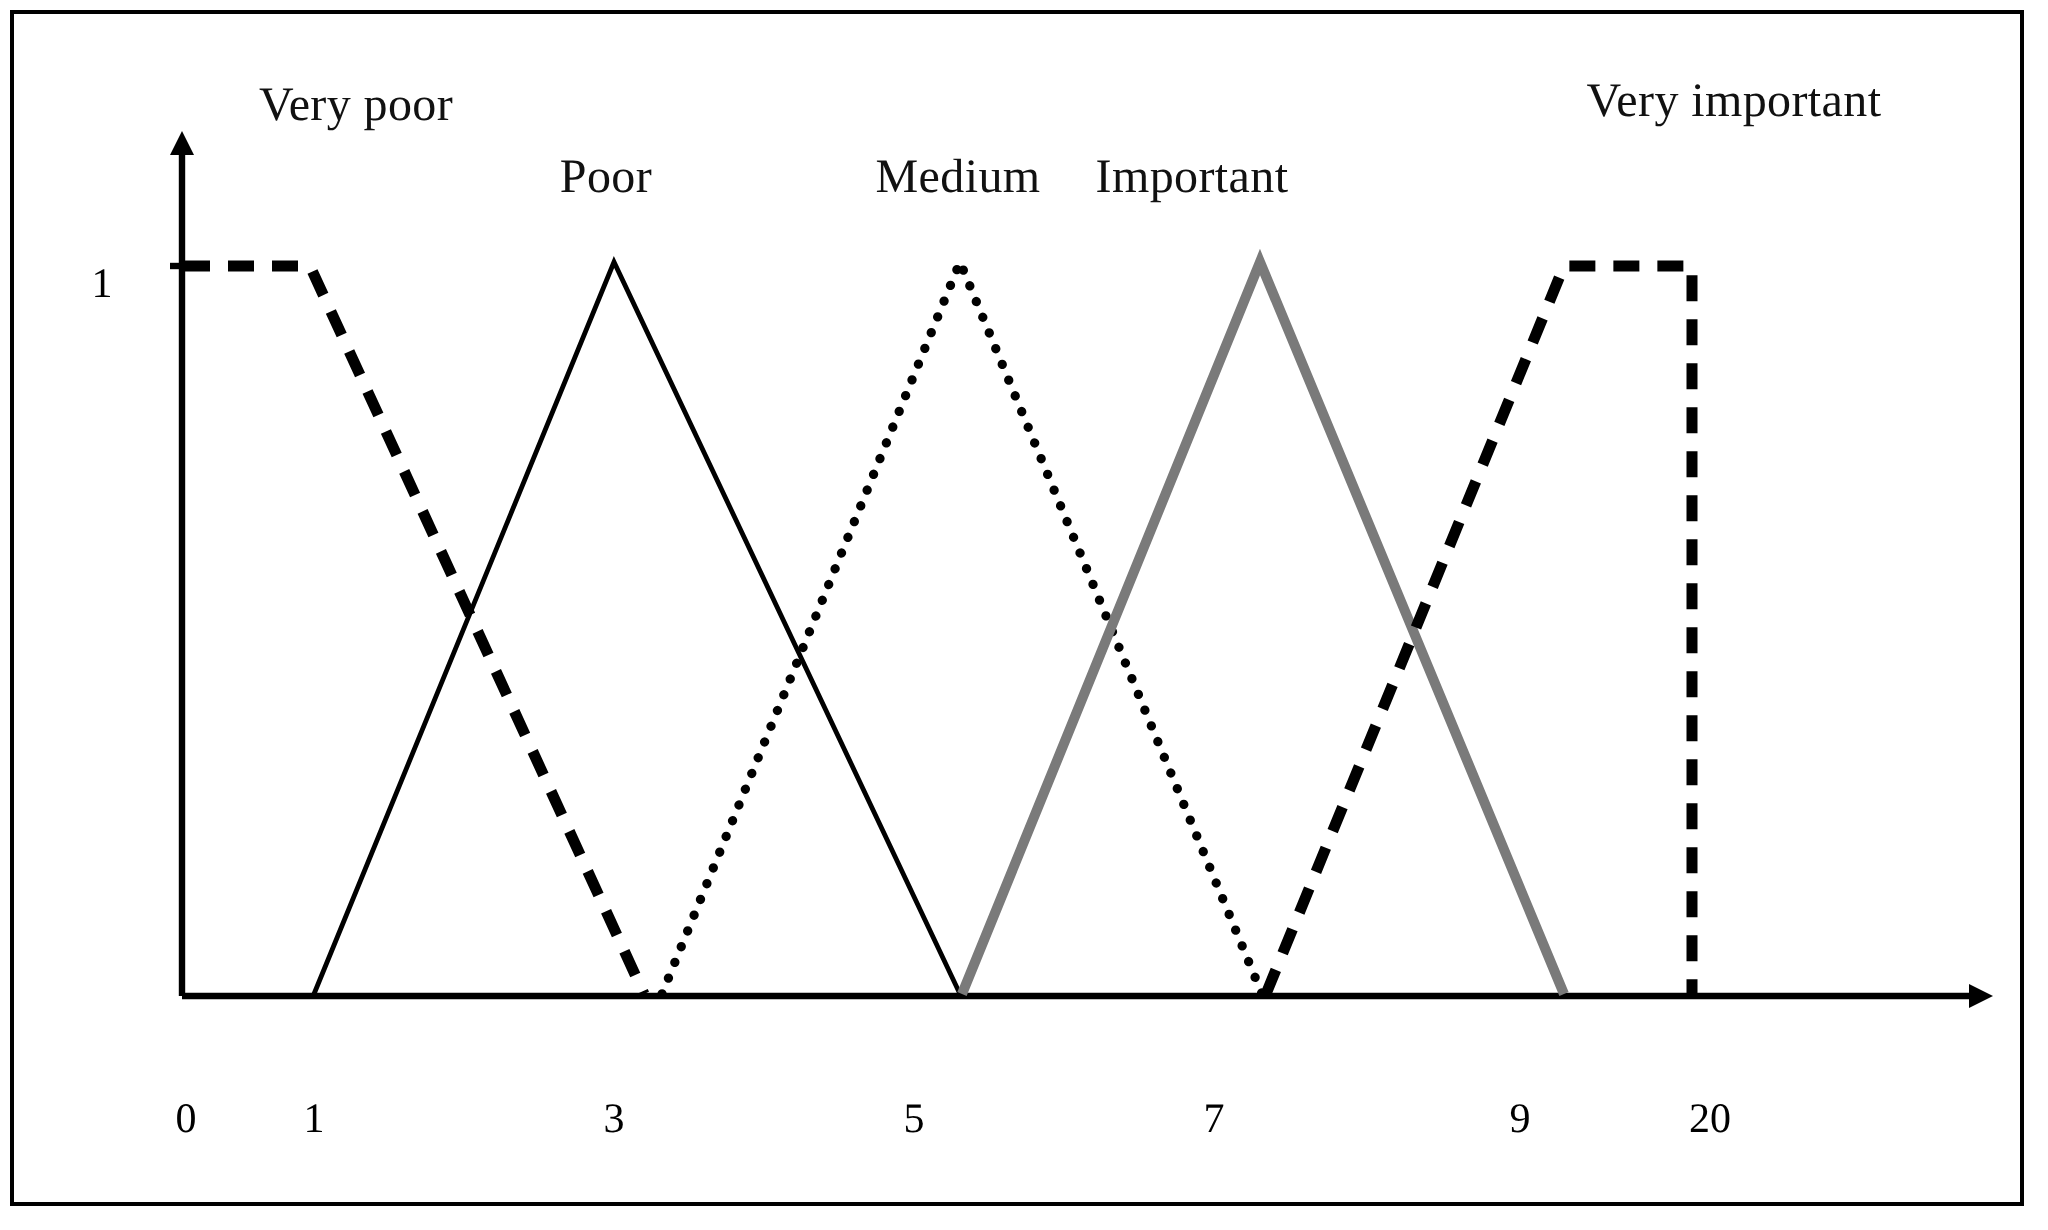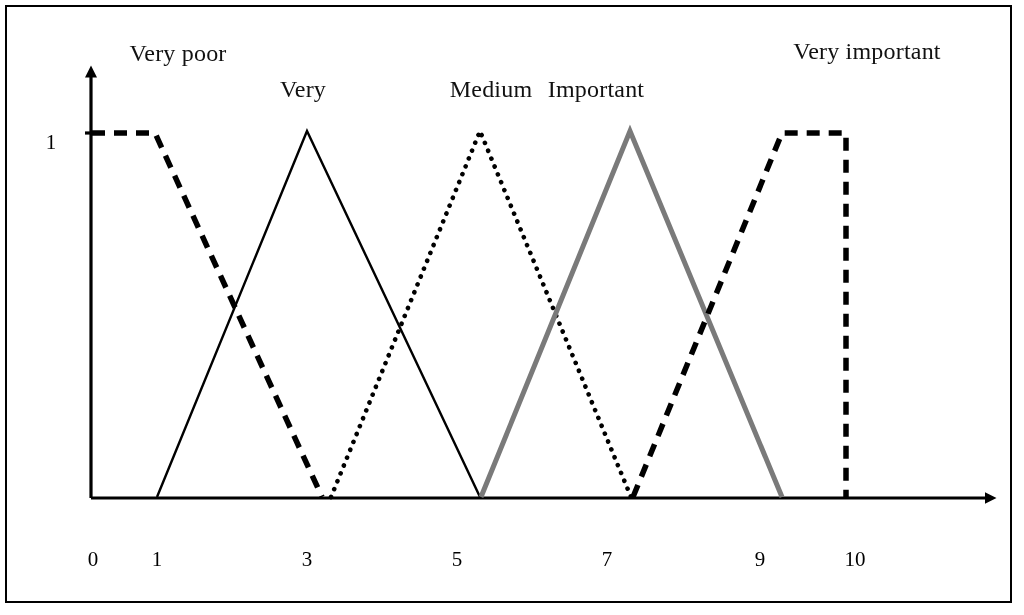--- a/index.html
+++ b/index.html
@@ -87,24 +87,24 @@
   <polyline points="331,497 480,131 631,497" fill="none" stroke="#000000" stroke-width="4.6" stroke-dasharray="0.1 8.4" stroke-linecap="round"></polyline>
 
   <polyline points="481,497 630,131 782,497" fill="none" stroke="#7a7a7a" stroke-width="5" stroke-linecap="butt" stroke-linejoin="miter"></polyline>
 
   <polyline points="633,497 782,133 846,133 846,497" fill="none" stroke="#000000" stroke-width="5.5" stroke-dasharray="13 9" stroke-linecap="butt" stroke-linejoin="miter"></polyline>
 </svg>
 
 <div id="y-axis-value-label" style="left:51px; top:142px;">1</div>
 
 <div class="curve-label" style="left:178px; top:40px;">Very poor</div>
-<div class="curve-label" style="left:303px; top:76px;">Very</div>
-<div class="curve-label" style="left:491px; top:76px;">Medium</div>
+<div class="curve-label" style="left:303px; top:76px;">Poor</div>
+<div class="curve-label" style="left:479px; top:76px;">Medium</div>
 <div class="curve-label" style="left:596px; top:76px;">Important</div>
 <div class="curve-label" style="left:855px; top:38px;margin-left:12px;">Very important</div>
 
 <div class="axis-tick-label" style="left:93px; top:547px;">0</div>
 <div class="axis-tick-label" style="left:157px; top:547px;">1</div>
 <div class="axis-tick-label" style="left:307px; top:547px;">3</div>
 <div class="axis-tick-label" style="left:457px; top:547px;">5</div>
 <div class="axis-tick-label" style="left:607px; top:547px;">7</div>
 <div class="axis-tick-label" style="left:760px; top:547px;">9</div>
-<div class="axis-tick-label" style="left:855px; top:547px;">10</div>
+<div class="axis-tick-label" style="left:855px; top:547px;">20</div>
 
 </body></html>

